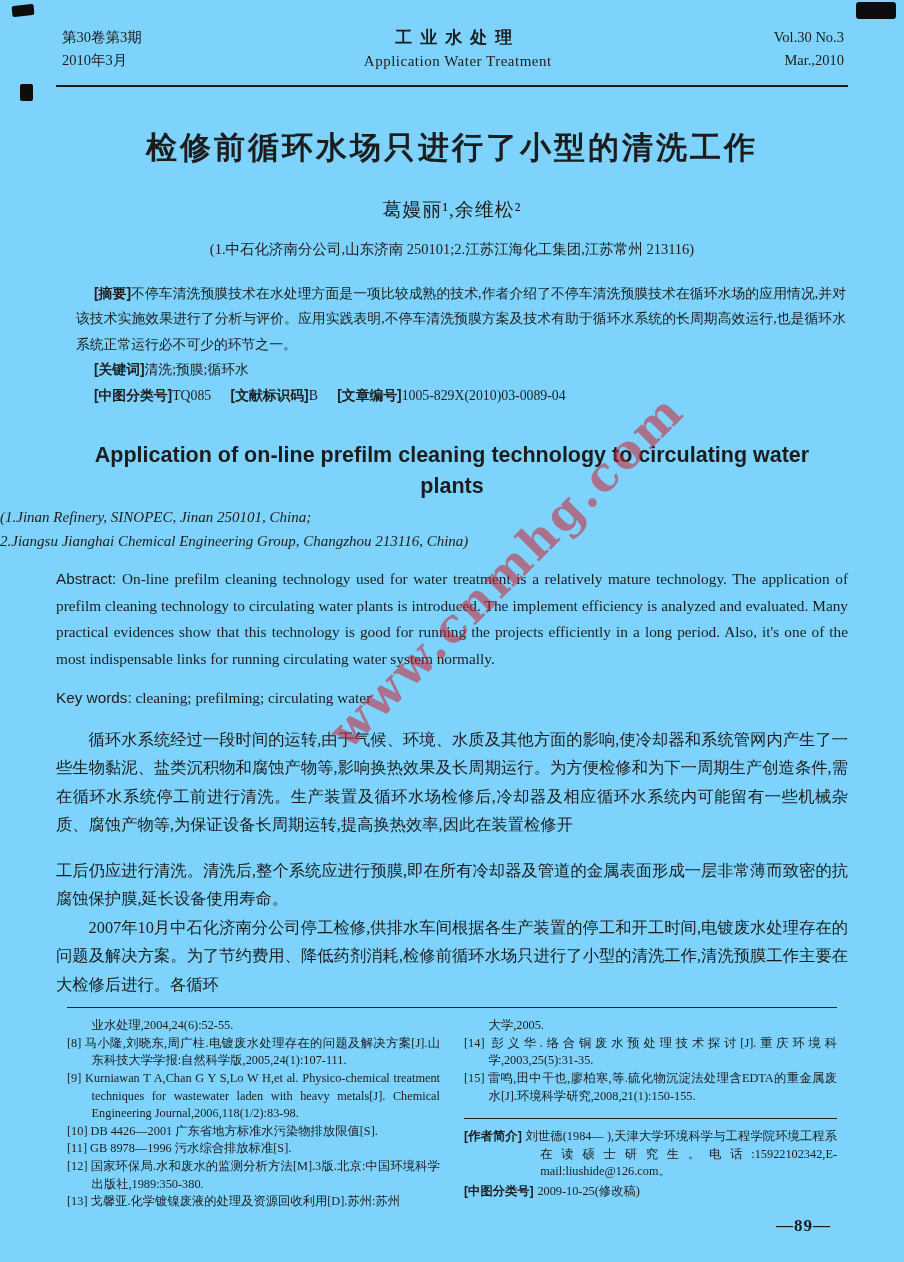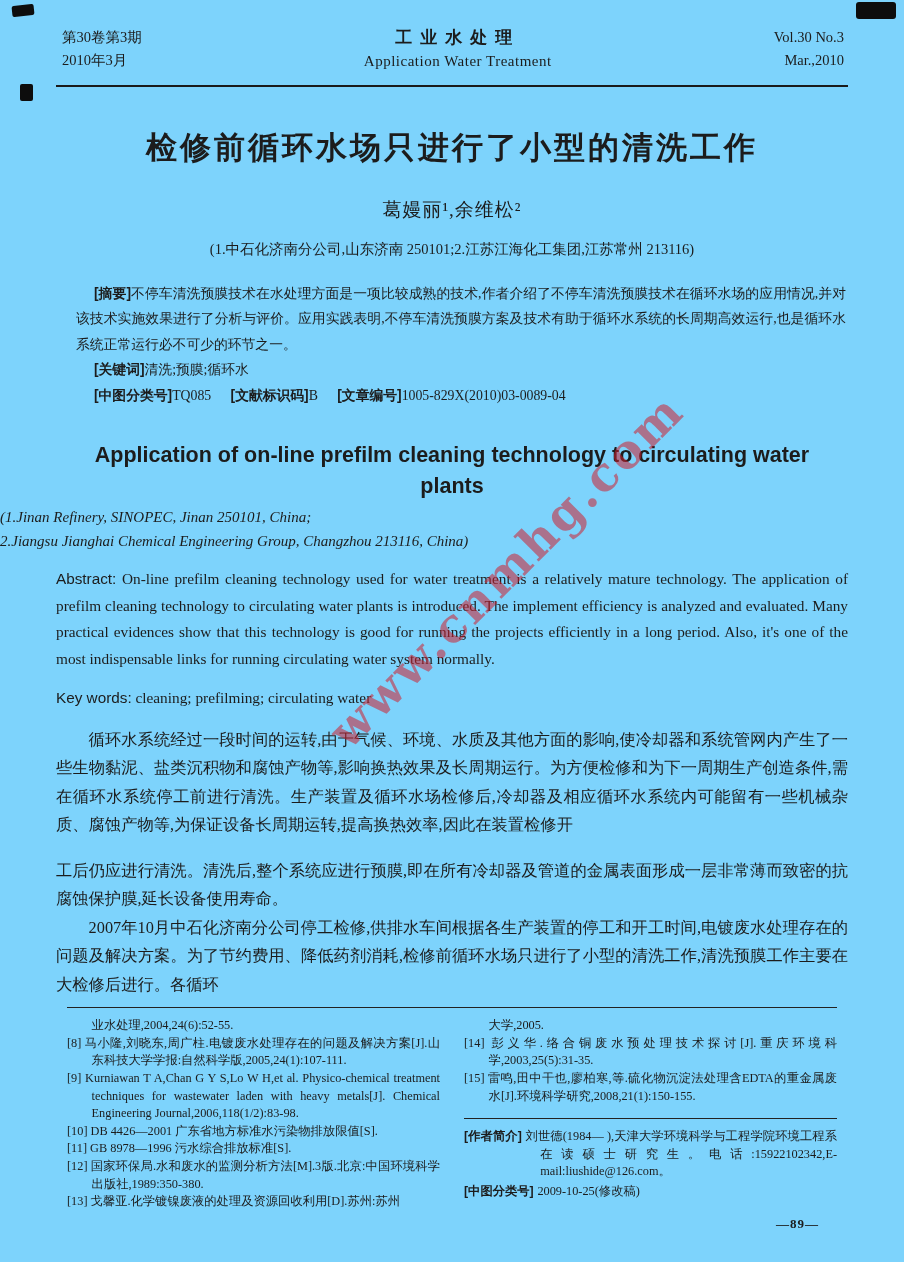--- a/index.html
+++ b/index.html
@@ -50,21 +50,21 @@
   .fcol { flex:1; font-size:12.3px; line-height:17.6px; text-align:justify; }
   .ref { padding-left:2em; text-indent:-2em; }
   .ref.cont { text-indent:0; }
   .bio { margin-top:13px; border-top:1.5px solid #222; padding-top:9px; }
   .bio .bio-item { padding-left:6.2em; text-indent:-6.2em; margin-bottom:2px; }
   .bio .lbl { margin-right:0.3em; }
 
   .watermark { position:absolute; left:318px; top:720px; transform-origin:0 0; transform:rotate(-45deg);
                font-size:47px; font-weight:700; letter-spacing:3px; color:rgba(208,32,48,0.55);
                white-space:nowrap; font-family:"DejaVu Serif",serif; }
-  .pageno { position:absolute; left:776px; top:1216px; font-size:13px; font-weight:700; letter-spacing:1px; }
+  .pageno { position:absolute; left:776px; top:1216px; font-size:17px; font-weight:700; letter-spacing:1px; }
 </style>
 </head>
 <body>
 
 <div class="page">
 
   <div class="scan-mark m1"></div>
   <div class="scan-mark m2"></div>
   <div class="scan-mark m3"></div>
 

